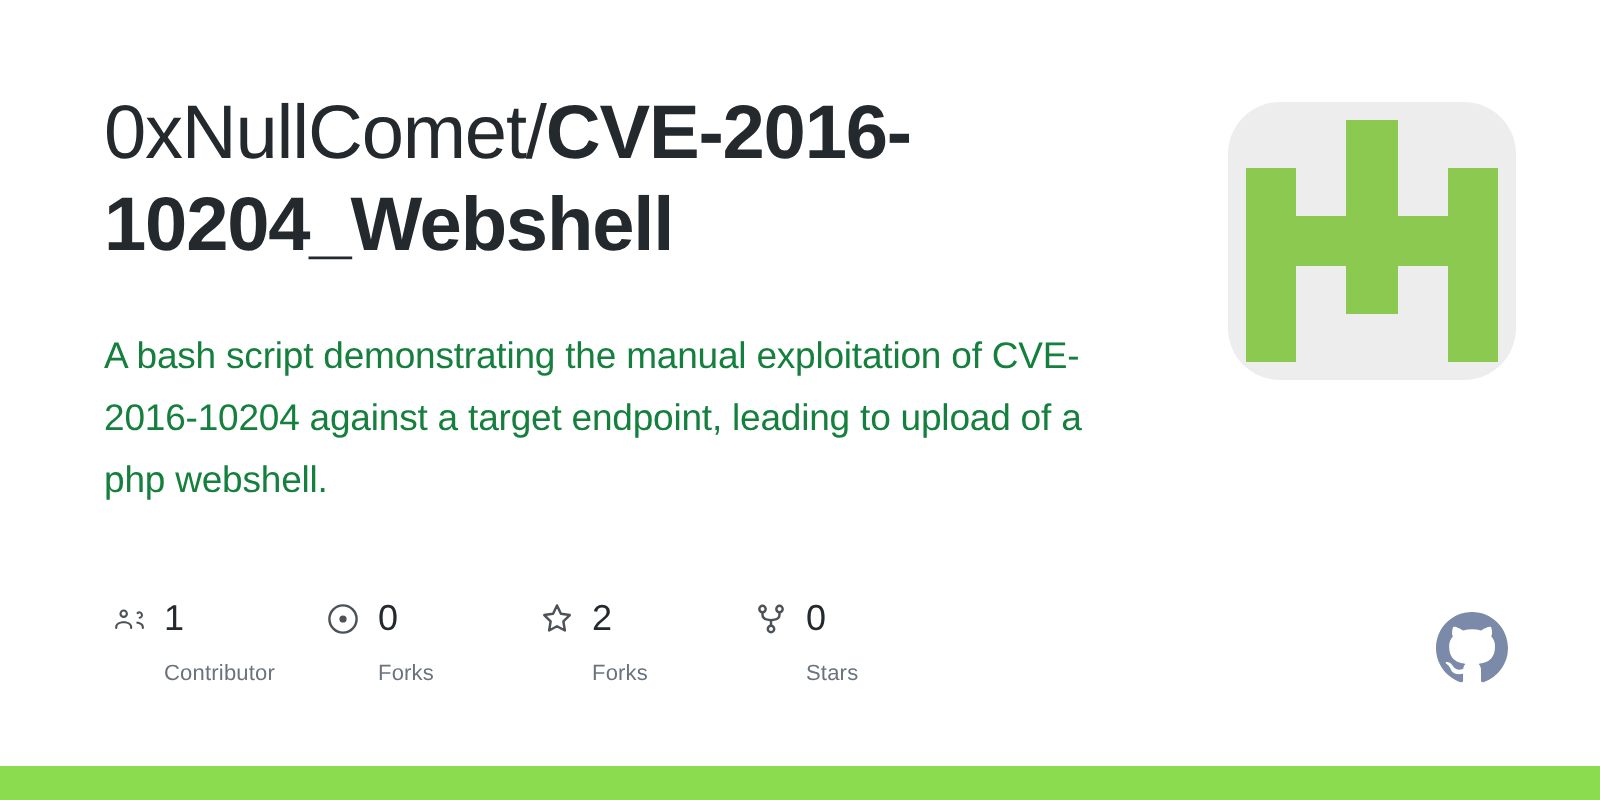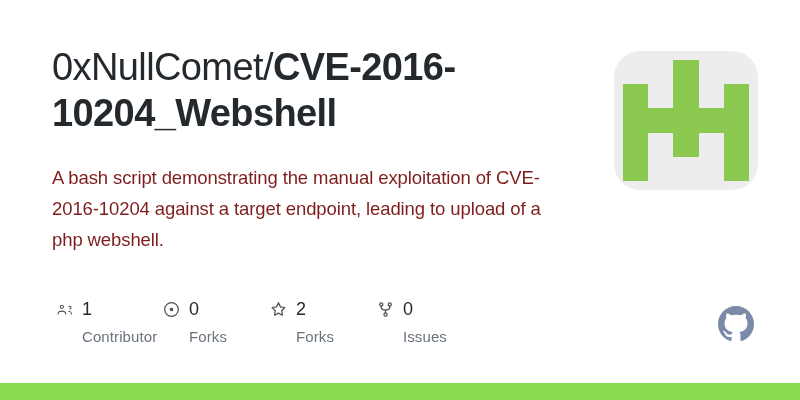--- a/index.html
+++ b/index.html
@@ -39,21 +39,21 @@
     font-weight: 400;
     word-break: break-word;
   }
   #repo-title .owner { font-weight: 400; }
   #repo-title .name  { font-weight: 700; }
 
   #repo-description {
     margin-top: 26px;
     font-size: 18.5px;
     line-height: 31px;
-    color: #7f1d1d;
+    color: #15803d;
     letter-spacing: -0.1px;
     max-width: 490px;
   }
 
   
   #stats {
     position: absolute;
     left: 52px;
     top: 298px;
     display: flex;
@@ -89,21 +89,21 @@
   .stat-value {
     font-size: 18px;
     line-height: 20px;
     color: #24292e;
     font-weight: 400;
   }
 
   .stat-label {
     margin-top: 9px;
     margin-left: 30px;
-    font-size: 15px;
+    font-size: 11px;
     line-height: 16px;
     color: #6a737d;
     letter-spacing: 0.1px;
     white-space: nowrap;
   }
 
   
   #avatar {
     position: absolute;
     left: 614px;
@@ -207,21 +207,21 @@
               <circle cx="4" cy="3.3" r="1.5"></circle>
               <circle cx="12" cy="3.3" r="1.5"></circle>
               <circle cx="8" cy="12.7" r="1.5"></circle>
               <path d="M4 4.8v1.1c0 1.3 1 2.2 2.3 2.4L8 8.6l1.7-.3c1.3-.2 2.3-1.1 2.3-2.4V4.8"></path>
               <path d="M8 8.6v2.6"></path>
             </g>
           </svg>
         </span>
         <span class="stat-value">0</span>
       </div>
-      <div class="stat-label">Issues</div>
+      <div class="stat-label">Stars</div>
     </div>
 
   </div>
 
   <div id="avatar">
     <div id="identicon-grid">
         <i></i>
         <i></i>
         <i class="on"></i>
         <i></i>

